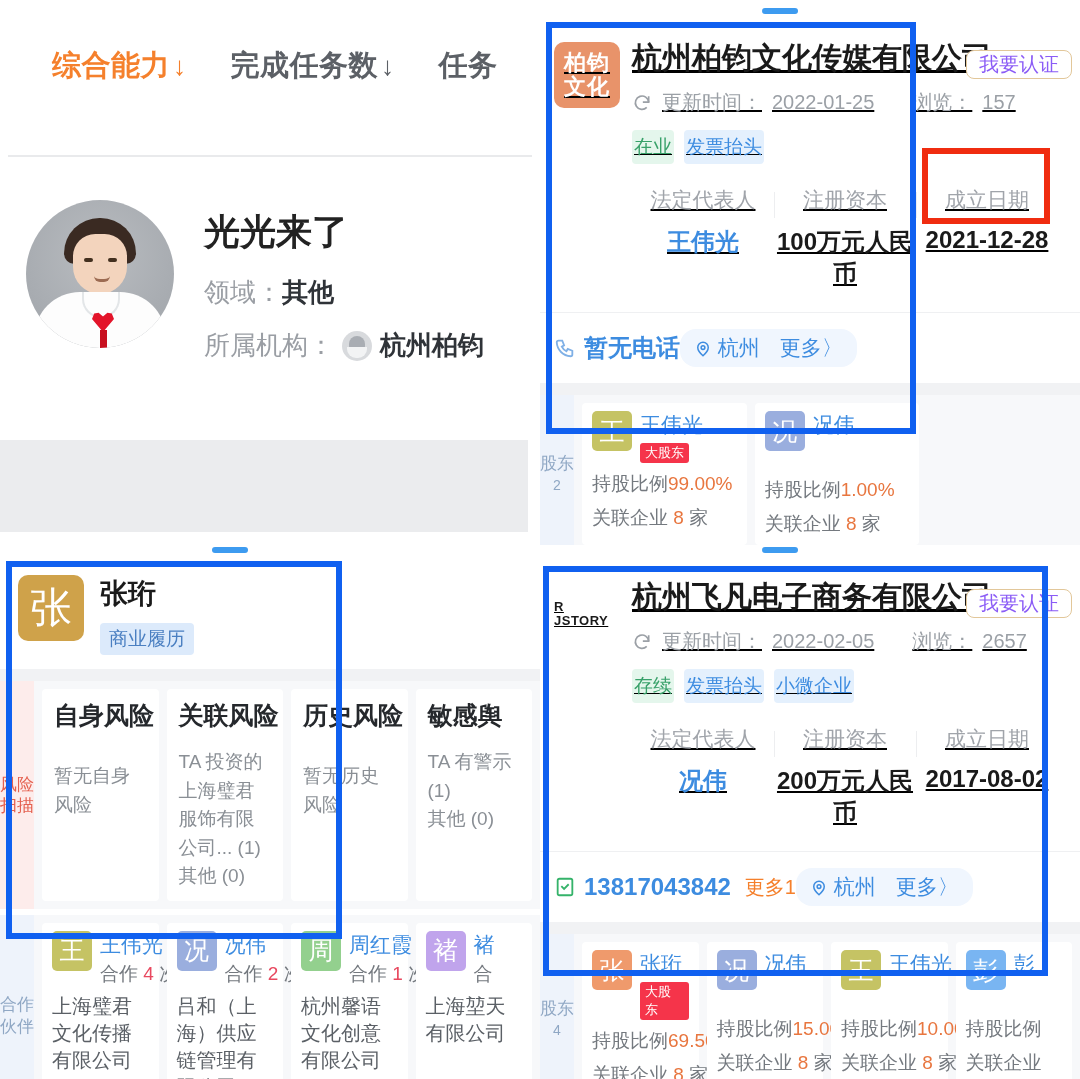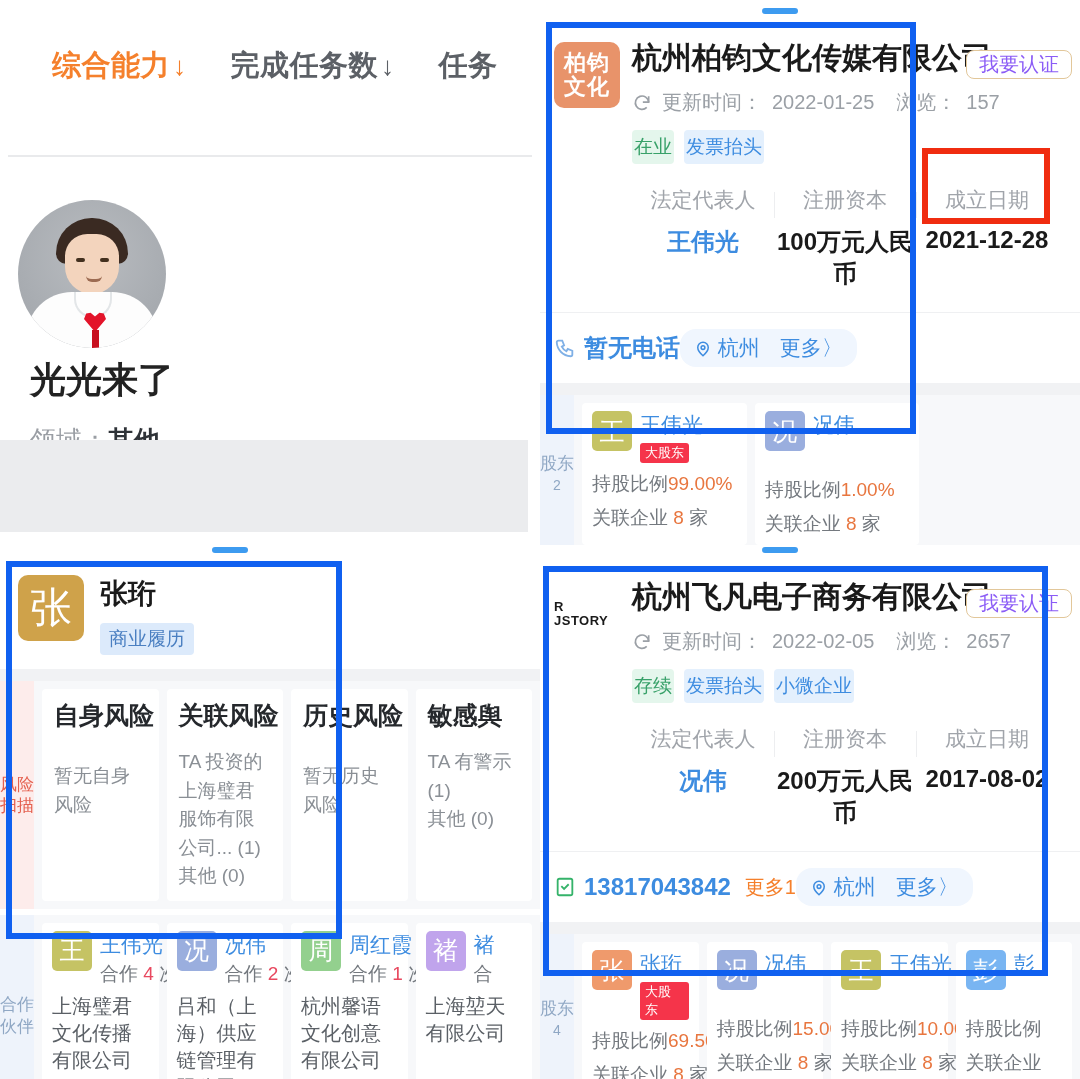--- a/index.html
+++ b/index.html
@@ -26,21 +26,21 @@
   
   .sorttabs {
     display: flex; align-items: center; gap: 44px;
     padding: 46px 0 0 52px; white-space: nowrap;
   }
   .sorttab { font-size: 29px; font-weight: 700; color: #5c6066; letter-spacing: .5px; }
   .sorttab.active { color: #f5802c; }
   .sorttab .arrow { font-size: 26px; margin-left: 3px; }
   .hr-line { position:absolute; left:8px; top:155px; width:524px; height:2px; background:#e9eaec; }
 
-  .profile { position: absolute; left: 0; top: 200px; width: 540px; display: flex; flex-direction: column; }
+  .profile { position: absolute; left: 8px; top: 200px; width: 540px; display: flex; }
   .avatar-photo {
     width: 148px; height: 148px; border-radius: 50%; margin-left: 18px;
     background: radial-gradient(circle at 50% 38%, #b9bcc0 0%, #a9adb2 60%, #9fa3a8 100%);
     position: relative; overflow: hidden; flex: none;
   }
   .avatar-photo .hair { position:absolute; left:38px; top:18px; width:72px; height:46px;
      background:#3a2a22; border-radius:40px 40px 12px 12px; }
   .avatar-photo .face { position:absolute; left:47px; top:34px; width:54px; height:60px;
      background:#f3d4bd; border-radius:28px 28px 34px 34px; }
   .avatar-photo .eyeL,.avatar-photo .eyeR { position:absolute; top:58px; width:9px;height:4px;
@@ -64,33 +64,33 @@
   .org-icon { width: 30px; height: 30px; border-radius: 50%; background:#d8dadd; margin: 0 8px;
     position: relative; flex:none; }
   .org-icon::before { content:""; position:absolute; left:7px; top:5px; width:16px; height:13px;
     background:#a9adb3; border-radius:8px 8px 3px 3px; }
   .org-icon::after { content:""; position:absolute; left:5px; top:16px; width:20px; height:11px;
     background:#f2f3f4; border-radius:0 0 9px 9px; }
   .grey-block { position:absolute; left:0; top:440px; width:528px; height:92px; background:#ebecee; }
 
   
   .card { position: absolute; background: #fff; width: 100%; }
-  .card-head { display: flex; padding: 18px 16px 0 14px; }
+  .card-head { display: flex; padding: 18px 16px 0 14px; text-decoration: underline; }
   .logo-box { width: 66px; height: 66px; border-radius: 10px; flex: none; margin-top: 4px;
       display:flex; flex-direction:column; align-items:center; justify-content:center;
       color:#fff; font-size: 22px; font-weight:700; line-height: 1.08; letter-spacing:1px; }
   .logo-box.bojun { background:#e8936a; }
   .logo-box.rjstory { background:#ffffff; color:#1a1a1a; font-size: 13px; letter-spacing:.5px;
       font-weight:800; border-radius:4px; justify-content:center; }
   .head-body { flex:1; margin-left: 12px; min-width:0; }
   .co-name { font-size: 30px; font-weight: 700; color:#1a1a1a; white-space:nowrap; }
   .upd-row { display:flex; align-items:center; gap: 10px; margin-top: 10px;
       font-size: 20px; color:#9ba0a6; white-space:nowrap; }
   .refresh-ic { width:20px; height:20px; flex:none; display:inline-block; }
-  .views { margin-left: 12px; text-align: right; }
+  .views { margin-left: 28px; text-align: right; }
   .verify-btn { position: absolute; right: 8px; top: 30px; border:1px solid #e2c79a;
       color:#8b5cf6; font-size: 20px; padding: 0 12px; border-radius: 8px; white-space:nowrap;
       background:#fff; }
   .tag-row { display:flex; gap:10px; margin-top: 14px; }
   .tag { font-size: 19px; padding: 4px 2px; border-radius: 4px; white-space:nowrap; }
   .tag.green { background:#e4f6ec; color:#38a169; }
   .tag.blue  { background:#e4f0fd; color:#3d8ce0; }
 
   .stat-row { display:flex; margin-top: 22px; padding: 0 6px 0 0; }
   .stat { flex:1; text-align:center; position:relative; }

